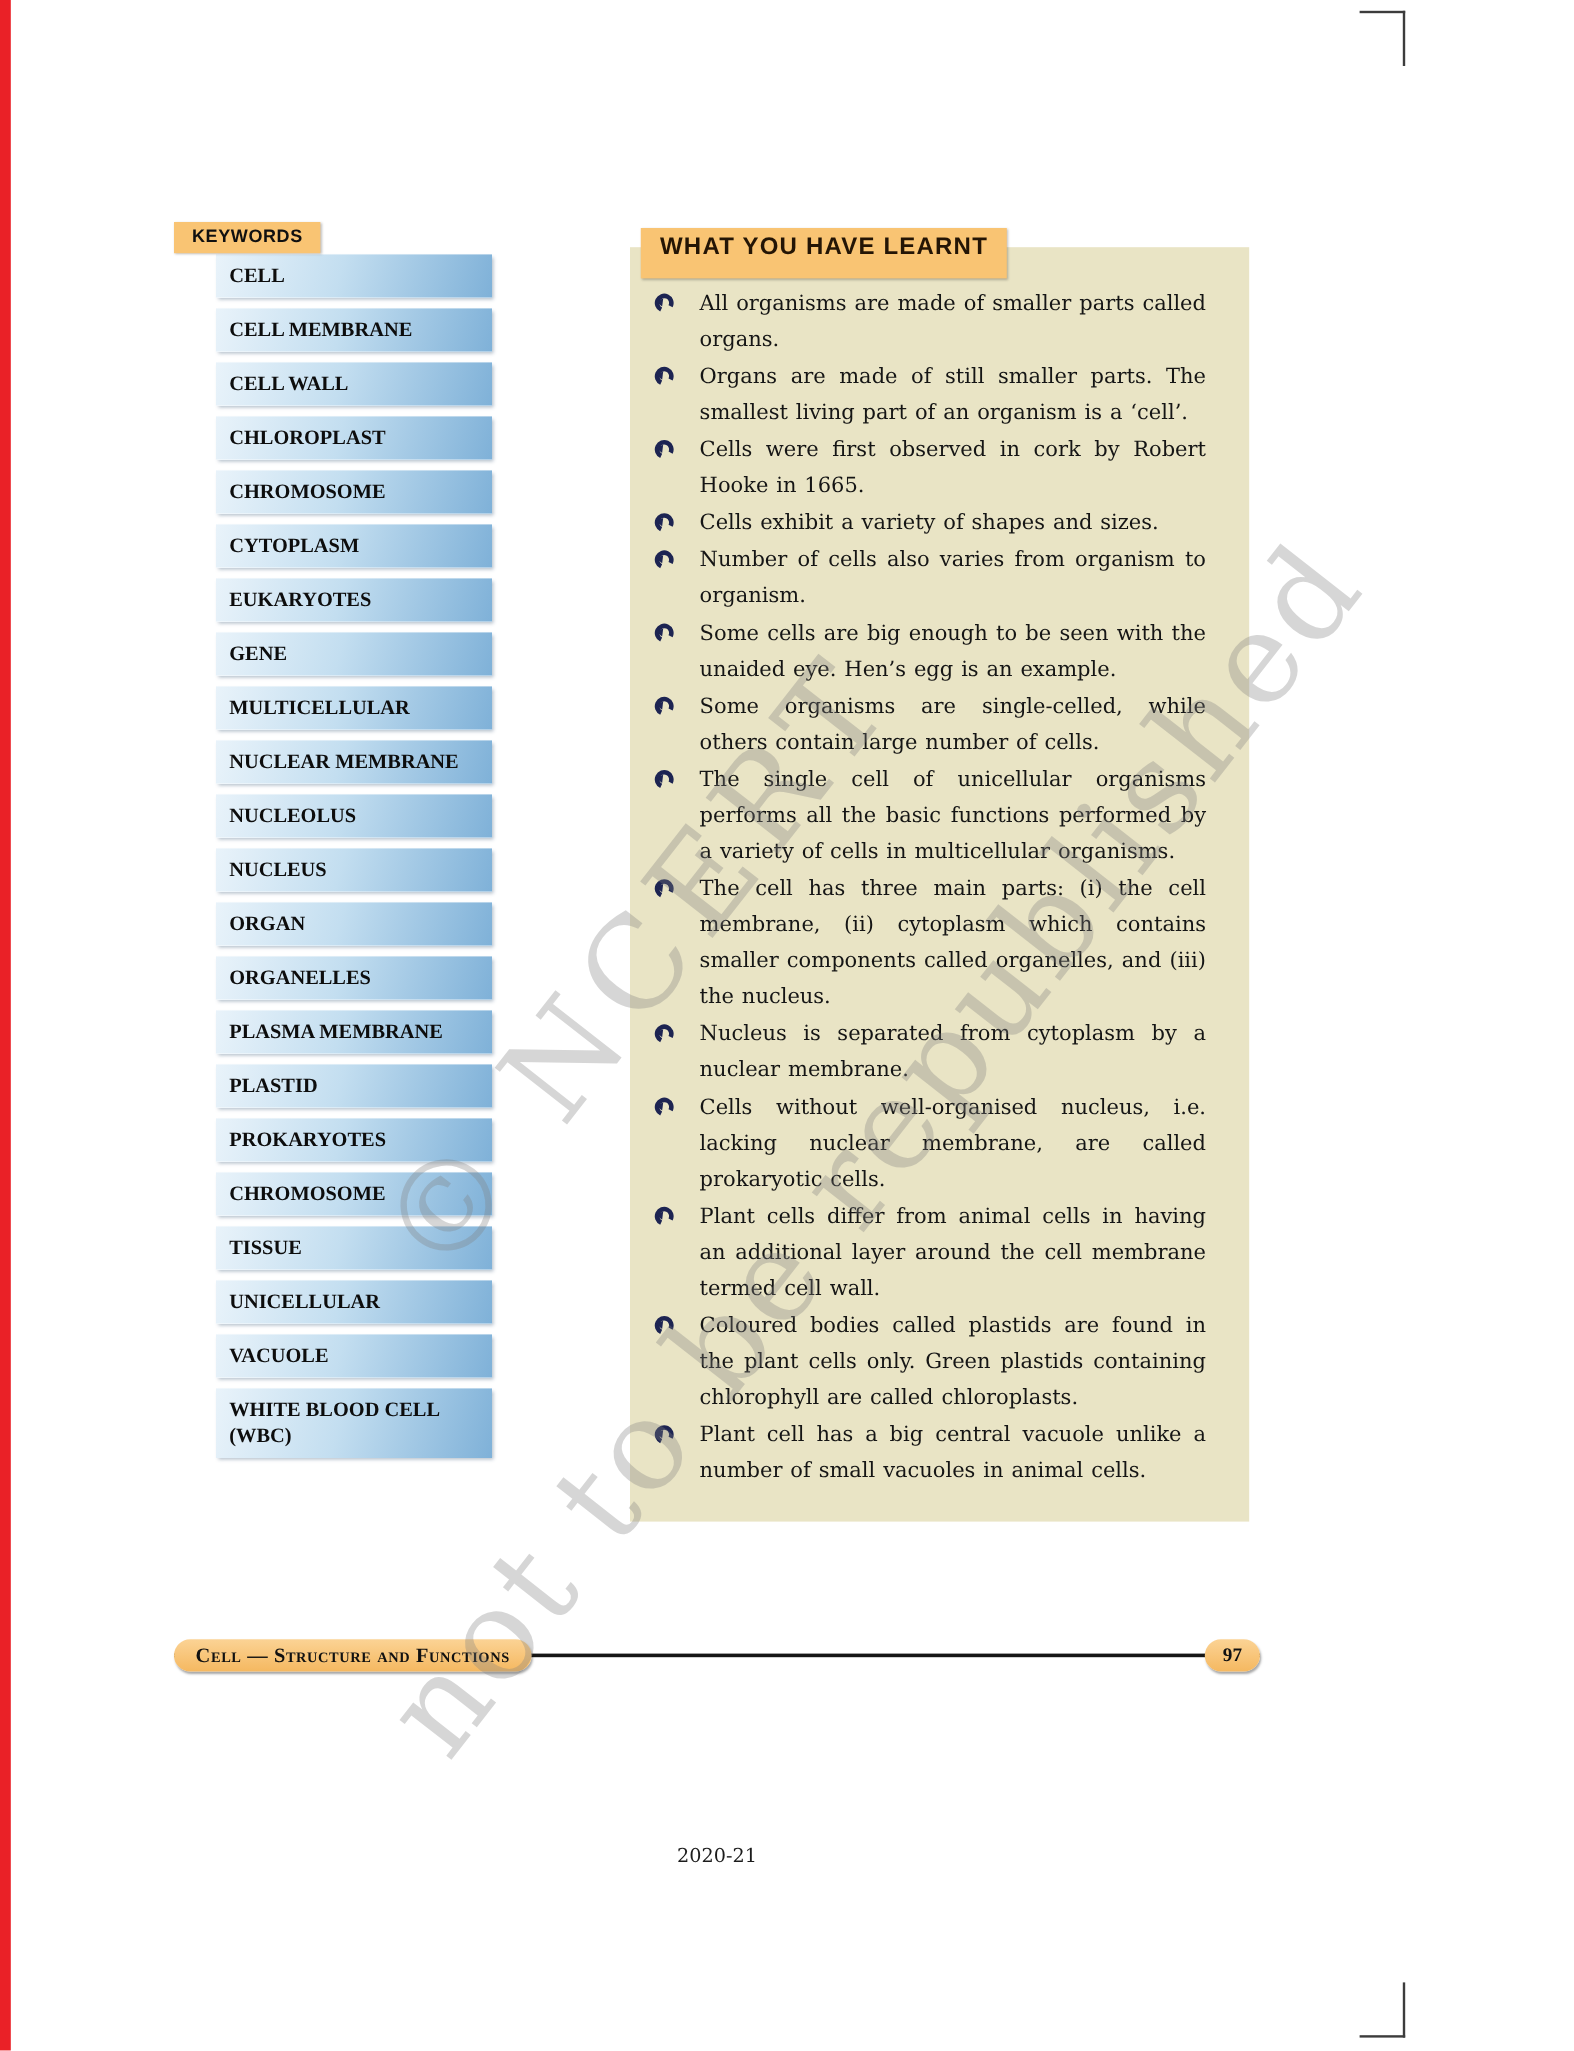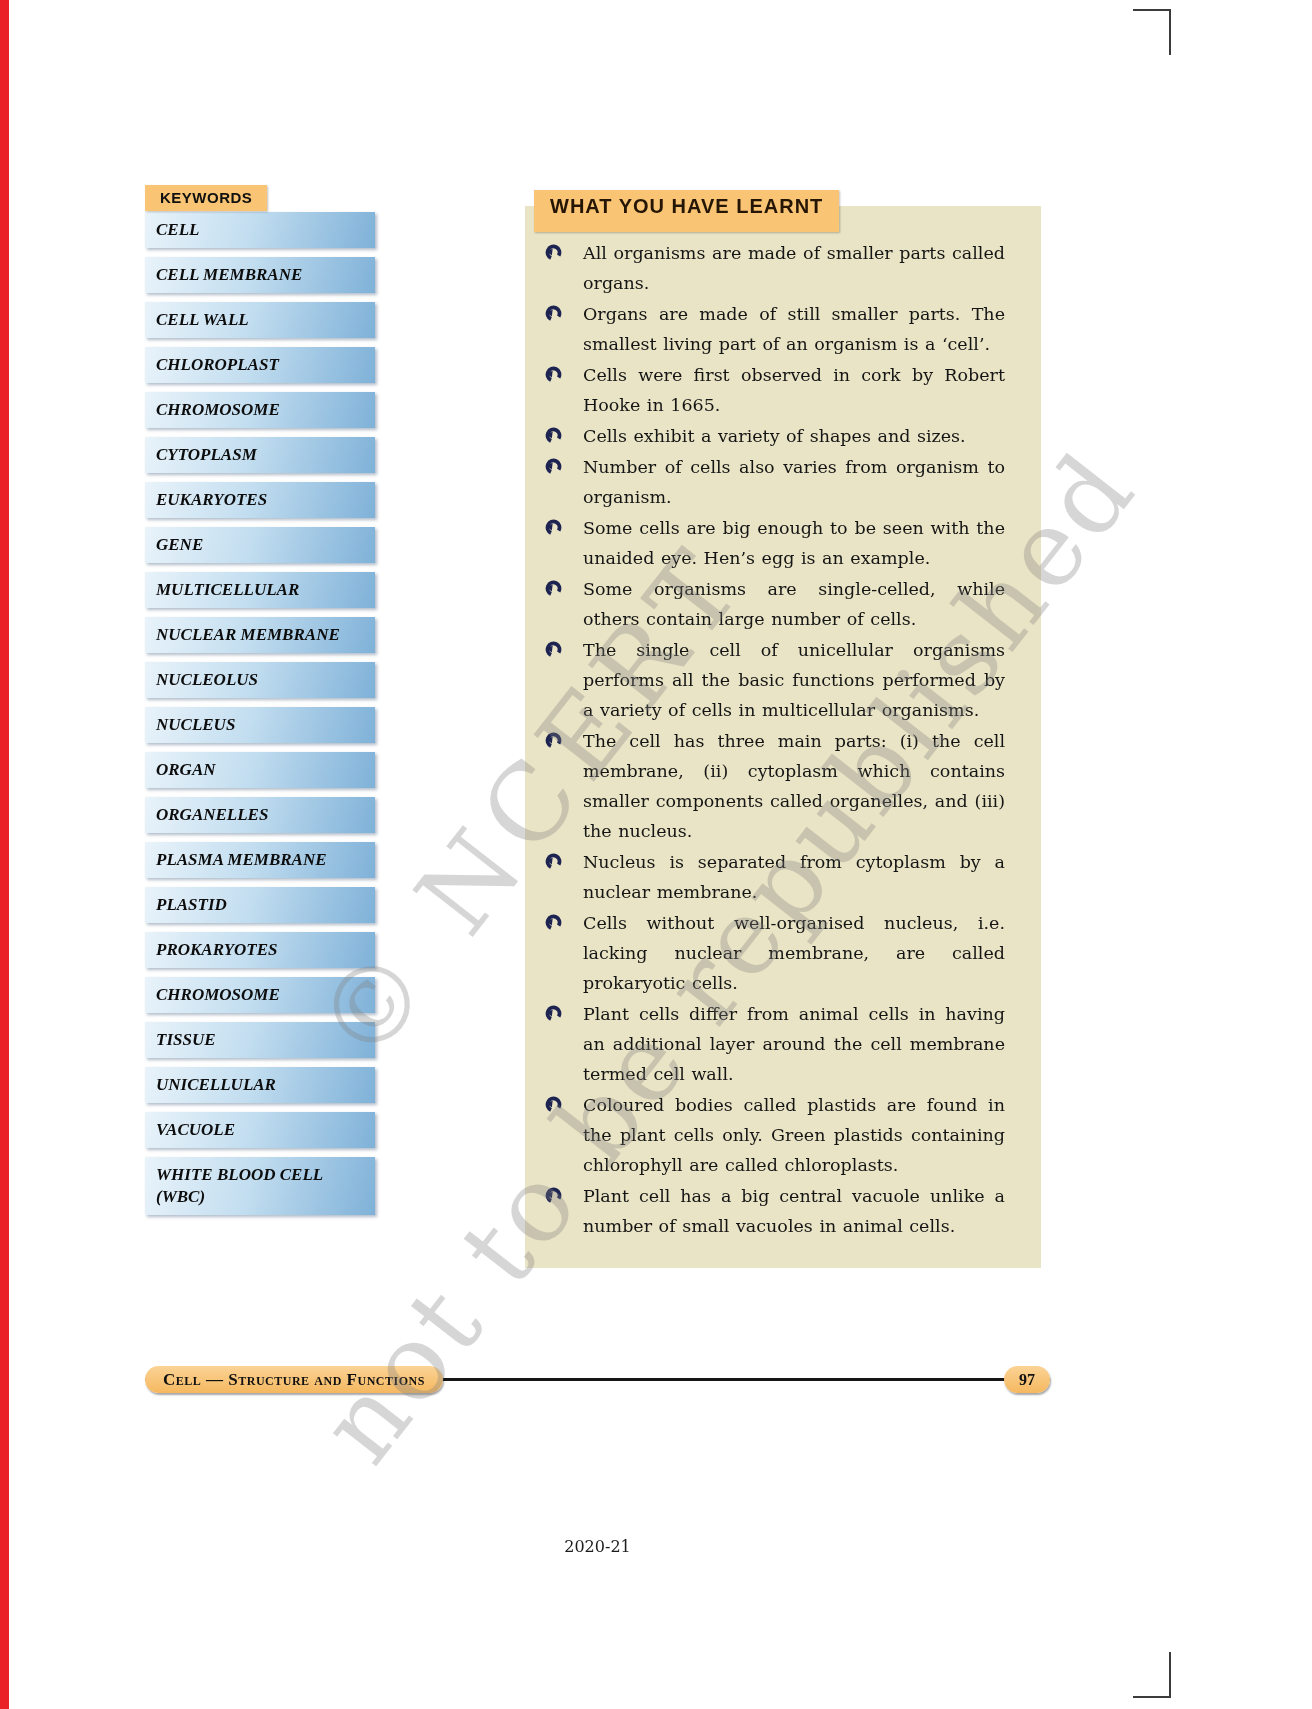--- a/index.html
+++ b/index.html
@@ -14,21 +14,21 @@
   .corner.tr { left: 1133px; top: 9px; border-top: 2px solid #3c3c3c; border-right: 2px solid #3c3c3c; }
   .corner.br { left: 1133px; top: 1652px; border-bottom: 2px solid #3c3c3c; border-right: 2px solid #3c3c3c; }
 
   
   .keywords { position: absolute; left: 145px; top: 185px; z-index: 3; }
   .kw-header {
     display: inline-block; background: #f9c473; padding: 4px 15px 5px;
     font-family: "Liberation Sans", sans-serif; font-weight: bold; font-size: 15px;
     letter-spacing: 0.5px; color: #101010; box-shadow: 1px 1px 2px rgba(0,0,0,0.25);
   }
-  .kw-list { margin-top: 1px; font-style: italic; }
+  .kw-list { margin-left: 35px; margin-top: 1px; }
   .kw-box {
     width: 230px; margin-bottom: 9px; padding: 7px 11px;
     background: linear-gradient(105deg, #e9f3fa 0%, #c3def0 45%, #7fb1d8 100%);
     box-shadow: 2px 2px 3px rgba(60, 90, 120, 0.4);
     font-family: "Liberation Serif", serif; font-weight: bold; font-size: 17px;
     line-height: 22px; color: #0d0d0d;
   }
 
   
   .learnt-header {

